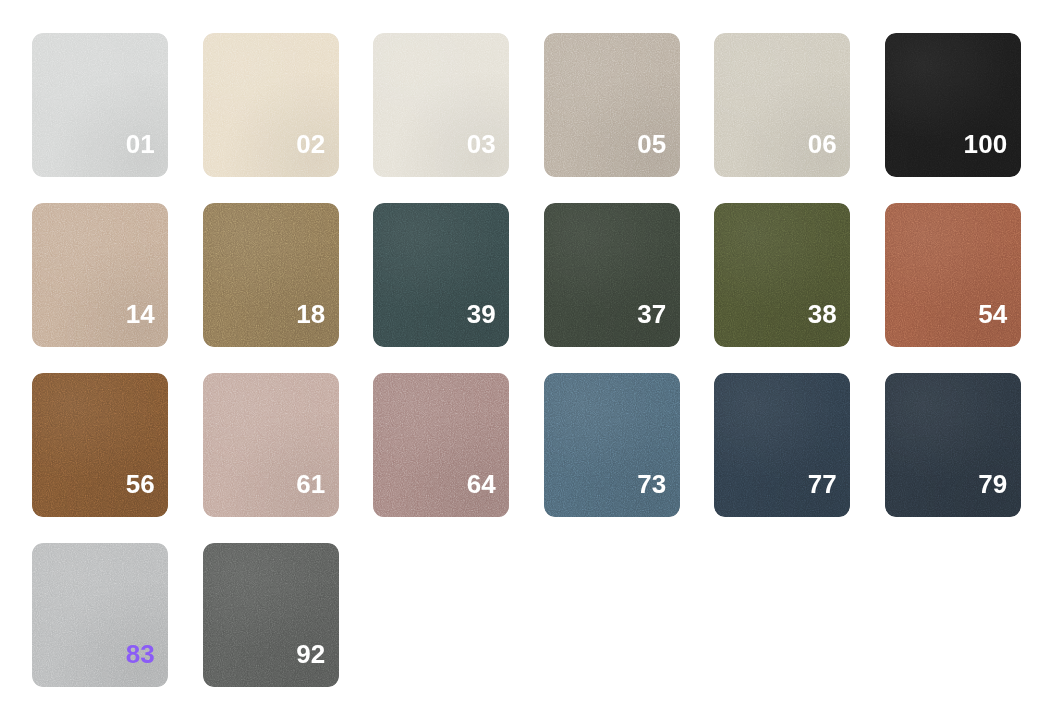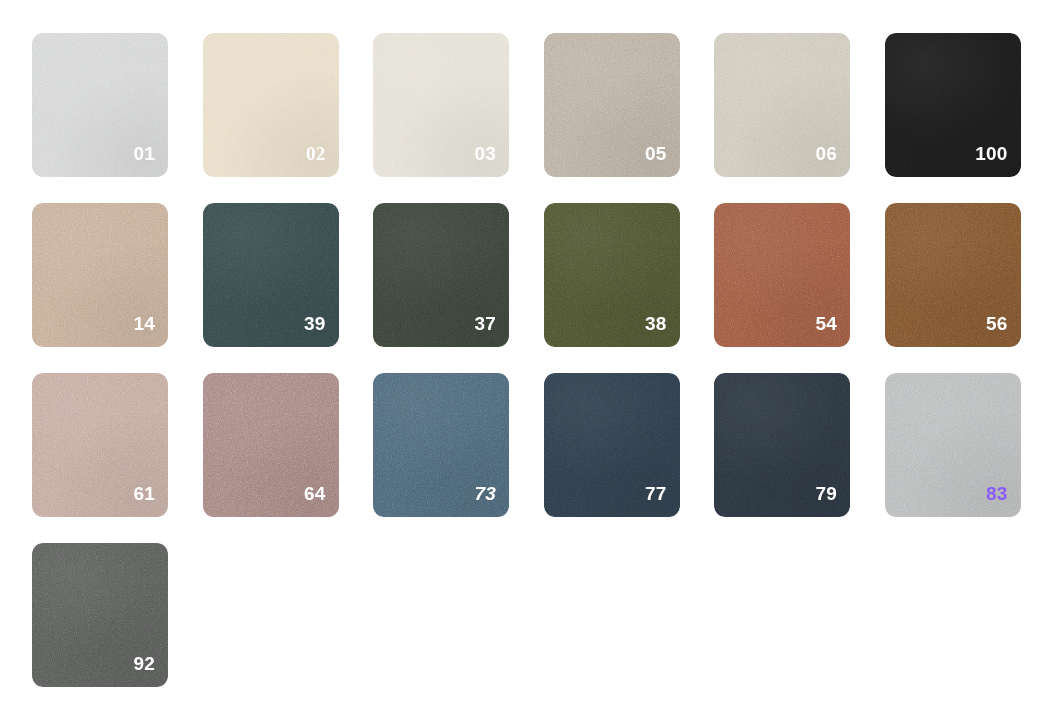--- a/index.html
+++ b/index.html
@@ -69,24 +69,24 @@
     z-index: 2;
     pointer-events: none;
     background:
       radial-gradient(120% 95% at 28% 22%, rgba(255,255,255,0.055) 0%, rgba(255,255,255,0) 58%),
       radial-gradient(110% 100% at 82% 88%, rgba(0,0,0,0.055) 0%, rgba(0,0,0,0) 62%);
   }
 
   .swatch-label {
     position: absolute;
     right: 13px;
-    bottom: 14px;
+    bottom: 20px;
     z-index: 3;
     font-family: "Liberation Sans", sans-serif;
-    font-size: 19px;
+    font-size: 26px;
     font-weight: 700;
     line-height: 1;
     letter-spacing: 0.2px;
     color: #ffffff;
     white-space: nowrap;
     user-select: none;
   }
 
   .noise-defs {
     position: absolute;
@@ -119,21 +119,21 @@
       </svg>
       <div class="swatch-shade"></div>
       <span class="swatch-label" style="color: rgb(255, 255, 255);">01</span>
     </div>
     <div class="swatch" style="border-radius: 11px;">
       <div class="swatch-fill" style="background: rgb(232, 220, 198);"></div>
       <svg class="swatch-grain" preserveAspectRatio="none" viewBox="0 0 136 144">
         <rect x="0" y="0" width="136" height="144" filter="url(#grainFilter)"></rect>
       </svg>
       <div class="swatch-shade"></div>
-      <span class="swatch-label" style="color: rgb(255, 255, 255); font-family: Liberation Serif, serif;">02</span>
+      <span class="swatch-label" style="color: rgb(255, 255, 255);">02</span>
     </div>
     <div class="swatch" style="border-radius: 11px;">
       <div class="swatch-fill" style="background: rgb(228, 224, 213);"></div>
       <svg class="swatch-grain" preserveAspectRatio="none" viewBox="0 0 136 144">
         <rect x="0" y="0" width="136" height="144" filter="url(#grainFilter)"></rect>
       </svg>
       <div class="swatch-shade"></div>
       <span class="swatch-label" style="color: rgb(255, 255, 255);">03</span>
     </div>
     <div class="swatch" style="border-radius: 11px;">
@@ -162,20 +162,28 @@
     </div>
     <div class="swatch" style="border-radius: 11px; padding-left: 26px;">
       <div class="swatch-fill" style="background: rgb(196, 171, 149);"></div>
       <svg class="swatch-grain" preserveAspectRatio="none" viewBox="0 0 136 144">
         <rect x="0" y="0" width="136" height="144" filter="url(#grainFilter)"></rect>
       </svg>
       <div class="swatch-shade"></div>
       <span class="swatch-label" style="color: rgb(255, 255, 255);">14</span>
     </div>
     <div class="swatch" style="border-radius: 11px;">
+      <div class="swatch-fill" style="background: rgb(139, 117, 83);"></div>
+      <svg class="swatch-grain" preserveAspectRatio="none" viewBox="0 0 136 144">
+        <rect x="0" y="0" width="136" height="144" filter="url(#grainFilter)"></rect>
+      </svg>
+      <div class="swatch-shade"></div>
+      <span class="swatch-label" style="color: rgb(255, 255, 255);">18</span>
+    </div>
+    <div class="swatch" style="border-radius: 11px;">
       <div class="swatch-fill" style="background: rgb(55, 73, 74);"></div>
       <svg class="swatch-grain" preserveAspectRatio="none" viewBox="0 0 136 144">
         <rect x="0" y="0" width="136" height="144" filter="url(#grainFilter)"></rect>
       </svg>
       <div class="swatch-shade"></div>
       <span class="swatch-label" style="color: rgb(255, 255, 255);">39</span>
     </div>
     <div class="swatch" style="border-radius: 11px;">
       <div class="swatch-fill" style="background: rgb(59, 67, 57);"></div>
       <svg class="swatch-grain" preserveAspectRatio="none" viewBox="0 0 136 144">
@@ -223,21 +231,21 @@
       </svg>
       <div class="swatch-shade"></div>
       <span class="swatch-label" style="color: rgb(255, 255, 255);">64</span>
     </div>
     <div class="swatch" style="border-radius: 11px;">
       <div class="swatch-fill" style="background: rgb(76, 101, 117);"></div>
       <svg class="swatch-grain" preserveAspectRatio="none" viewBox="0 0 136 144">
         <rect x="0" y="0" width="136" height="144" filter="url(#grainFilter)"></rect>
       </svg>
       <div class="swatch-shade"></div>
-      <span class="swatch-label" style="color: rgb(255, 255, 255); font-style: italic;">73</span>
+      <span class="swatch-label" style="color: rgb(255, 255, 255);">73</span>
     </div>
     <div class="swatch" style="border-radius: 11px;">
       <div class="swatch-fill" style="background: rgb(46, 60, 73);"></div>
       <svg class="swatch-grain" preserveAspectRatio="none" viewBox="0 0 136 144">
         <rect x="0" y="0" width="136" height="144" filter="url(#grainFilter)"></rect>
       </svg>
       <div class="swatch-shade"></div>
       <span class="swatch-label" style="color: rgb(255, 255, 255);">77</span>
     </div>
     <div class="swatch" style="border-radius: 11px;">

